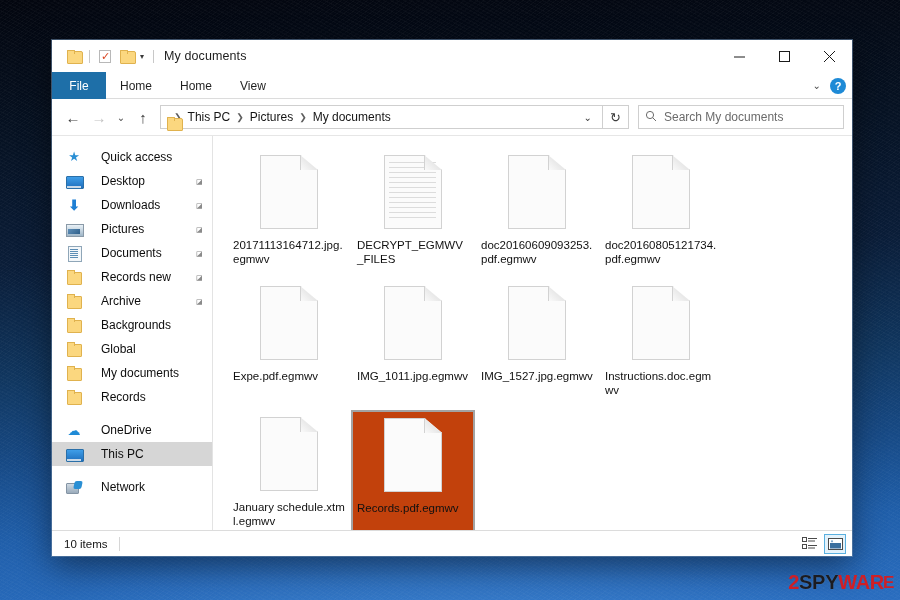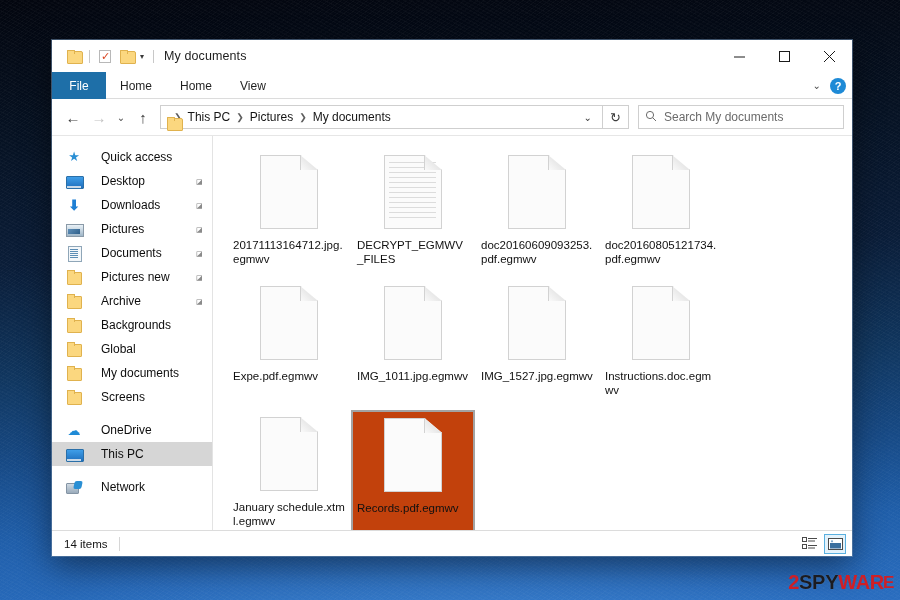--- a/index.html
+++ b/index.html
@@ -302,21 +302,21 @@
         <span class="nav-label">Pictures</span>
         <span class="pin">⬗</span>
       </div>
       <div class="nav-item indent">
         <span class="ic ic-docs"></span>
         <span class="nav-label">Documents</span>
         <span class="pin">⬗</span>
       </div>
       <div class="nav-item indent">
         <span class="ic ic-folder"></span>
-        <span class="nav-label">Pictures new</span>
+        <span class="nav-label">Records new</span>
         <span class="pin">⬗</span>
       </div>
       <div class="nav-item indent">
         <span class="ic ic-folder"></span>
         <span class="nav-label">Archive</span>
         <span class="pin">⬗</span>
       </div>
       <div class="nav-item indent">
         <span class="ic ic-folder"></span>
         <span class="nav-label">Backgrounds</span>
@@ -324,21 +324,21 @@
       <div class="nav-item indent">
         <span class="ic ic-folder"></span>
         <span class="nav-label">Global</span>
       </div>
       <div class="nav-item indent">
         <span class="ic ic-folder"></span>
         <span class="nav-label">My documents</span>
       </div>
       <div class="nav-item indent">
         <span class="ic ic-folder"></span>
-        <span class="nav-label">Screens</span>
+        <span class="nav-label">Records</span>
       </div>
 
       <div class="gap-sm"></div>
 
       <div class="nav-item">
         <span class="ic ic-cloud">☁</span>
         <span class="nav-label">OneDrive</span>
       </div>
       <div class="nav-item selected">
         <span class="ic ic-desktop"></span>
@@ -435,21 +435,21 @@
               <div class="fold"></div>
             </div>
           <div class="fname">Records.pdf.egmwv</div>
         </div>
 
       </div>
     </div>
   </div>
 
   <div class="statusbar">
-    <span class="status-text">14 items</span>
+    <span class="status-text">10 items</span>
     <span class="status-div"></span>
     <span class="view-btns">
       <span class="vbtn">
         <svg width="15" height="13" viewBox="0 0 15 13">
           <rect x="0.5" y="0.5" width="4" height="4" fill="none" stroke="#4a4a4a" stroke-width="1"></rect>
           <rect x="0.5" y="7.5" width="4" height="4" fill="none" stroke="#4a4a4a" stroke-width="1"></rect>
           <line x1="6" y1="1.5" x2="15" y2="1.5" stroke="#4a4a4a" stroke-width="1"></line>
           <line x1="6" y1="4" x2="13" y2="4" stroke="#4a4a4a" stroke-width="1"></line>
           <line x1="6" y1="8.5" x2="15" y2="8.5" stroke="#4a4a4a" stroke-width="1"></line>
           <line x1="6" y1="11" x2="13" y2="11" stroke="#4a4a4a" stroke-width="1"></line>

